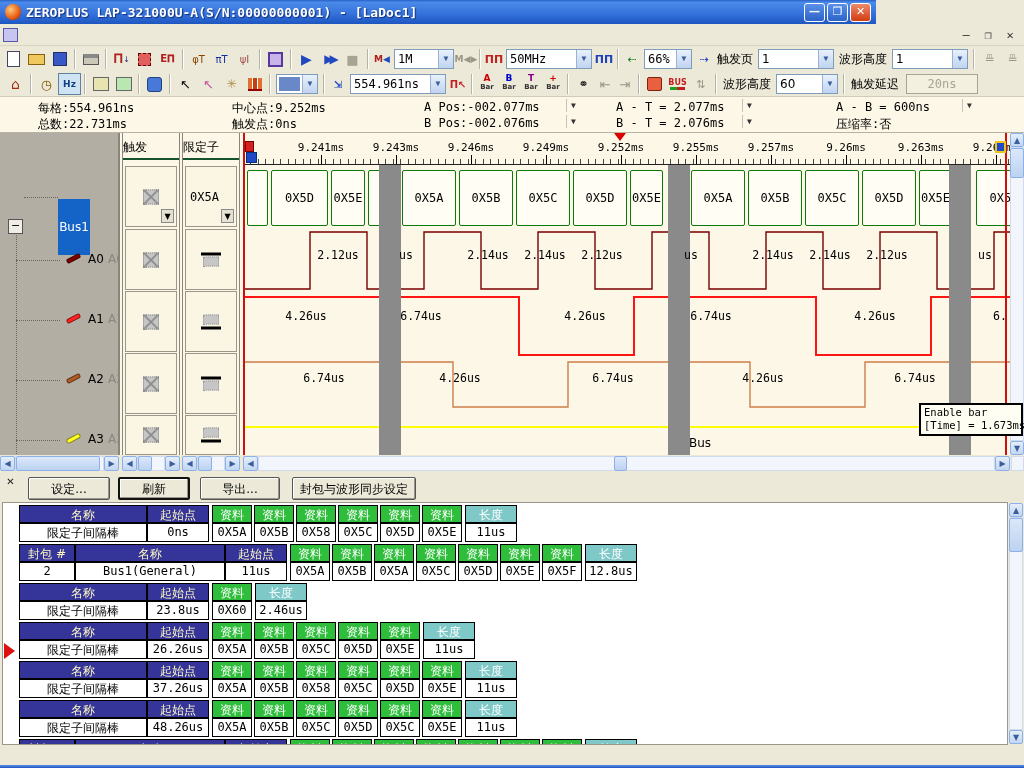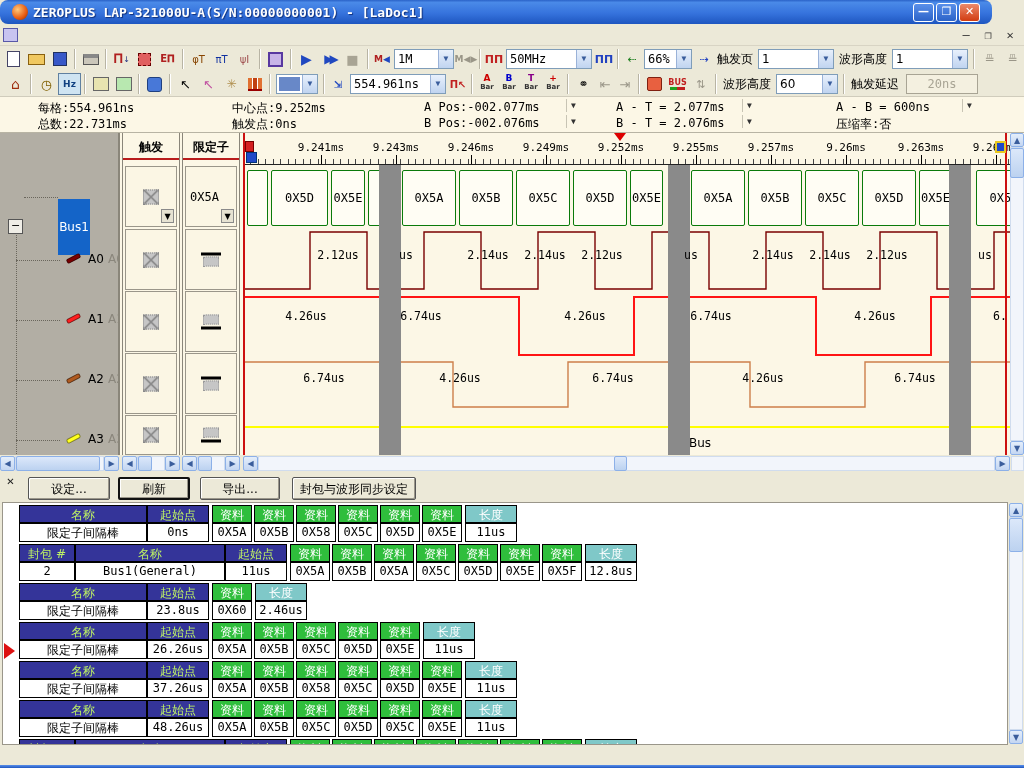--- a/index.html
+++ b/index.html
@@ -1,23 +1,23 @@
 <!DOCTYPE html>
 <html><head>
 <meta charset="utf-8">
 <style>
   * { box-sizing: border-box; margin: 0; padding: 0; }
   html,body { width:1024px; height:768px; overflow:hidden; }
   body { font-family:"DejaVu Sans","Liberation Sans",sans-serif; font-size:12px; }
   #window { position:relative; width:1024px; height:768px; background:#ece9d8; overflow:hidden; }
 
   
-  #titlebar { position:absolute; left:0; top:0; width:992px; height:24px;
+  #titlebar { position:absolute; left:0; top:0; width:876px; height:24px;
     background:linear-gradient(180deg,#2a62c8 0%,#4a8ae8 10%,#3673dd 55%,#1e56c0 100%);
-    display:flex; align-items:center; padding:0 12px; color:#fff;border-radius:8px; }
+    display:flex; align-items:center; padding:0 5px; color:#fff; }
   #app-icon { width:16px; height:16px; border-radius:50%;
     background:radial-gradient(circle at 35% 35%,#ffc97a,#e85a10 60%,#7a2800); margin-right:5px; flex:none;}
   #title-text { font-family:"DejaVu Sans Mono","Liberation Mono",monospace; font-weight:bold; font-size:13px;
     white-space:nowrap; text-shadow:1px 1px 1px #10307a; }
   .win-btns { margin-left:auto; display:flex; gap:2px; }
   .wbtn { width:21px; height:19px; border-radius:3px; border:1px solid #fff;
     background:linear-gradient(180deg,#5a90ea,#2c63c8); color:#fff; font-size:11px; line-height:16px;
     text-align:center; font-weight:bold; }
   .wbtn.close { background:linear-gradient(180deg,#ec8a6a,#d13c10); }
 
@@ -70,21 +70,21 @@
   #bus-box { position:absolute; left:58px; top:37px; width:32px; height:56px; background:#1464c8;
     color:#fff; display:flex; align-items:center; justify-content:center; font-size:12px; }
   .chrow { position:absolute; left:0; width:120px; height:16px; }
   .pen { position:absolute; left:66px; top:4px; width:15px; height:5px; border-radius:2px;
     transform:rotate(-28deg); border:1px solid rgba(0,0,0,.45); }
   .chname { position:absolute; left:88px; top:0; }
   .chname2 { position:absolute; left:108px; top:0; color:#8a867c; }
 
   .colpanel { position:absolute; top:0; height:322px; background:#fcf7e6; border-left:1px solid #8a867a;
     border-right:1px solid #8a867a; }
-  .colpanel .hdr { height:27px; text-align:center; padding-top:6px; border-bottom:2px solid #b91c1c;font-weight:bold; }
+  .colpanel .hdr { height:27px; text-align:left; padding-top:6px; border-bottom:2px solid #14532d; }
   .cell0 { position:absolute; left:2px; right:2px; border:1px solid #9a968a; background:#fbf6e4; }
   .xbox { position:absolute; left:50%; top:50%; transform:translate(-50%,-50%); width:16px; height:15px;
     background:#c6c6c6; border:1px dotted #888;
     background-image:linear-gradient(45deg,transparent 44%,#8a8a8a 46%,#8a8a8a 54%,transparent 56%),
                      linear-gradient(-45deg,transparent 44%,#8a8a8a 46%,#8a8a8a 54%,transparent 56%); }
   .qbox { position:absolute; left:50%; top:50%; transform:translate(-50%,-50%); width:20px; height:15px; }
   .qgray { position:absolute; left:2px; width:16px; height:10px; background:#c6c6c6; border:1px dotted #999; }
   .qline { position:absolute; left:0; width:20px; height:3px; background:#000; }
   .cell-drop { position:absolute; right:2px; bottom:3px; width:13px; height:14px; background:#e6e2d2;
     border:1px solid #8a8a8a; font-size:8px; text-align:center; line-height:13px; }
@@ -130,21 +130,21 @@
   .pbtn { position:absolute; top:5px; height:23px; background:#ece9d8; border:1px solid #555;
     border-radius:2px; text-align:center; padding:3px 6px 0 6px; box-shadow:inset -1px -1px 0 #9a968a, inset 1px 1px 0 #fff; }
   .pbtn.default { border:2px solid #111; padding-top:2px; }
   #pktcontent { position:absolute; left:2px; top:502px; width:1006px; height:243px; background:#fff;
     border:1px solid #9a968a; overflow:hidden; }
   .ptable { position:absolute; left:16px; }
   .prow { display:flex; }
   .pcell { border:1px solid #000; height:18px; text-align:center; overflow:hidden; white-space:nowrap;
     flex:none; padding-top:1px; }
   .prow.data .pcell { height:19px; background:#fff; font-family:"DejaVu Sans Mono","DejaVu Sans",monospace; }
-  .hd-blue { background:#343499; color:#bef264;text-align:center; }
+  .hd-blue { background:#343499; color:#fef9c3;text-align:center; }
   .hd-green { background:#2fbe3c; color:#fff; }
   .hd-teal { background:#7fc8c8; color:#fff; }
   .gap2 { margin-left:3px; }
   .gapd { margin-left:2px; }
   .pmarker { position:absolute; width:0; height:0; border-top:8px solid transparent; border-bottom:8px solid transparent;
     border-left:11px solid #dd1010; }
   #pkt-vsb { position:absolute; left:1009px; top:503px; width:14px; height:241px; }
 
   
   #tooltip { position:absolute; left:919px; top:403px; width:104px; height:33px; background:#fffef2;
@@ -686,15 +686,19 @@
         </div>
       </div>
     </div>
   <div id="pkt-vsb">
       <div class="sb-btn" style="left: 0px; top: 0px; width: 14px; height: 14px; line-height: 13px;">▲</div>
       <div class="sb-track" style="left: 0px; top: 14px; width: 14px; height: 213px;"></div>
       <div class="sb-thumb" style="left: 0px; top: 15px; width: 14px; height: 34px;"></div>
       <div class="sb-btn" style="left: 0px; top: 227px; width: 14px; height: 14px; line-height: 13px;">▼</div>
     </div>
 
+  <div id="tooltip">
+    <div>Enable bar</div>
+    <div>[Time] = 1.673ms</div>
+  </div>
 
   <div id="bottomedge"></div>
 </div>
 
 </body></html>

